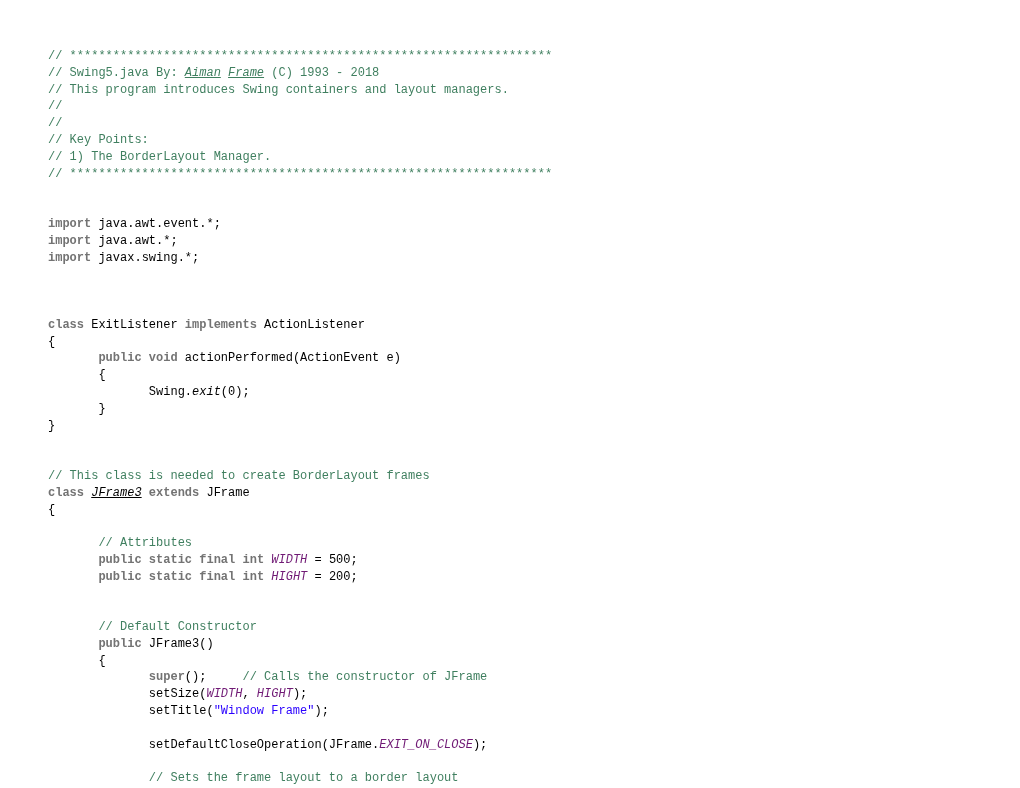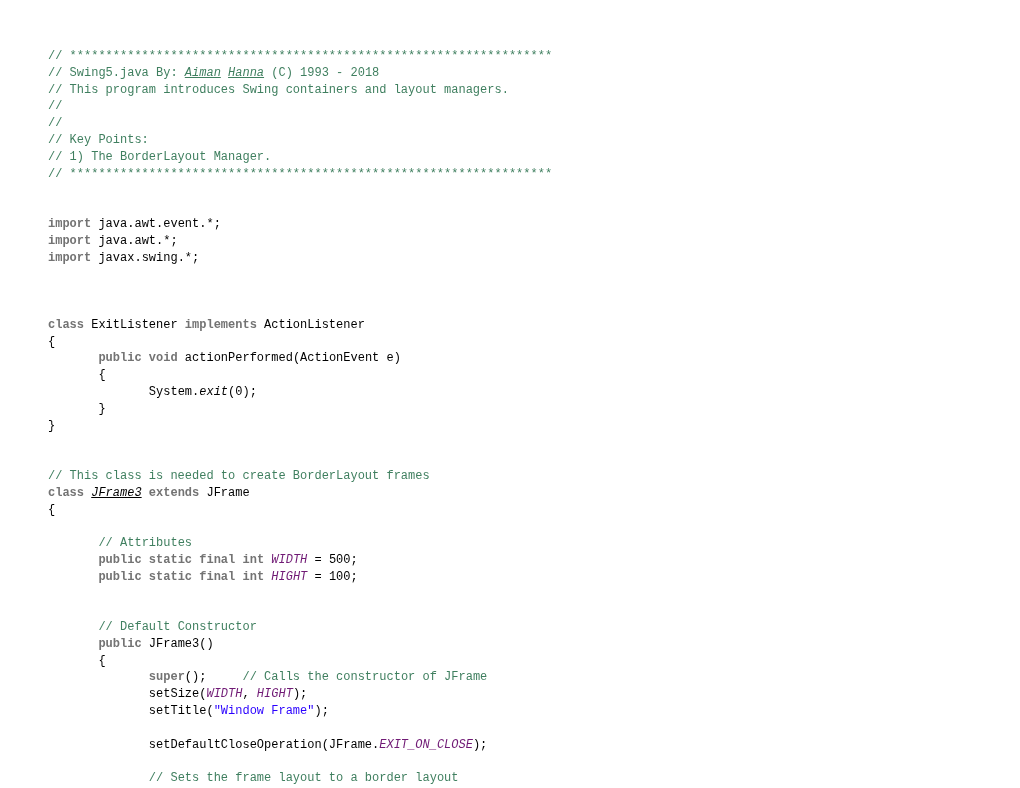--- a/index.html
+++ b/index.html
@@ -22,51 +22,51 @@
   .kw { color: #737373; font-weight: bold; }
   .string { color: #2a00ff; }
   .const-italic { color: #701a75; font-style: italic; }
   .static-italic { font-style: italic; }
   .underline { text-decoration: underline; font-style: italic; }
 </style>
 </head>
 <body>
 
 <pre><span class="comment">// *******************************************************************</span>
-<span class="comment"><span>// Swing5.java By: </span><span class="underline">Aiman</span><span> </span><span class="underline">Hanna</span><span> (C) 1993 - 2018</span></span>
+<span class="comment"><span>// Swing5.java By: </span><span class="underline">Aiman</span><span> </span><span class="underline">Frame</span><span> (C) 1993 - 2018</span></span>
 <span class="comment">// This program introduces Swing containers and layout managers.</span>
 <span class="comment">//</span>
 <span class="comment">//</span>
 <span class="comment">// Key Points:</span>
 <span class="comment">// 1) The BorderLayout Manager.</span>
 <span class="comment">// *******************************************************************</span>
 
 
 <span class="kw">import</span><span> java.awt.event.*;</span>
 <span class="kw">import</span><span> java.awt.*;</span>
 <span class="kw">import</span><span> javax.swing.*;</span>
 
 
 
 <span class="kw">class</span><span> ExitListener </span><span class="kw">implements</span><span> ActionListener</span>
 <span>{</span>
 <span>       </span><span class="kw">public</span> <span class="kw">void</span><span> actionPerformed(ActionEvent e)</span>
 <span>       </span><span>{</span>
-<span>              </span><span>System.</span><span class="static-italic">exit</span><span>(0);</span>
+<span>              </span><span>Swing.</span><span class="static-italic">exit</span><span>(0);</span>
 <span>       </span><span>}</span>
 <span>}</span>
 
 
 <span class="comment">// This class is needed to create BorderLayout frames</span>
 <span class="kw">class</span> <span class="underline">JFrame3</span> <span class="kw">extends</span><span> JFrame</span>
 <span>{</span>
 
 <span>       </span><span class="comment">// Attributes</span>
 <span>       </span><span class="kw">public</span> <span class="kw">static</span> <span class="kw">final</span> <span class="kw">int</span> <span class="const-italic">WIDTH</span><span> = 500;</span>
-<span>       </span><span class="kw">public</span> <span class="kw">static</span> <span class="kw">final</span> <span class="kw">int</span> <span class="const-italic">HIGHT</span><span> = 100;</span>
+<span>       </span><span class="kw">public</span> <span class="kw">static</span> <span class="kw">final</span> <span class="kw">int</span> <span class="const-italic">HIGHT</span><span> = 200;</span>
 
 
 <span>       </span><span class="comment">// Default Constructor</span>
 <span>       </span><span class="kw">public</span><span> JFrame3()</span>
 <span>       </span><span>{</span>
 <span>              </span><span class="kw">super</span><span>();     </span><span class="comment">// Calls the constructor of JFrame</span>
 <span>              </span><span>setSize(</span><span class="const-italic">WIDTH</span><span>, </span><span class="const-italic">HIGHT</span><span>);</span>
 <span>              </span><span>setTitle(</span><span class="string">"Window Frame"</span><span>);</span>
 
 <span>              </span><span>setDefaultCloseOperation(JFrame.</span><span class="const-italic">EXIT_ON_CLOSE</span><span>);</span>

